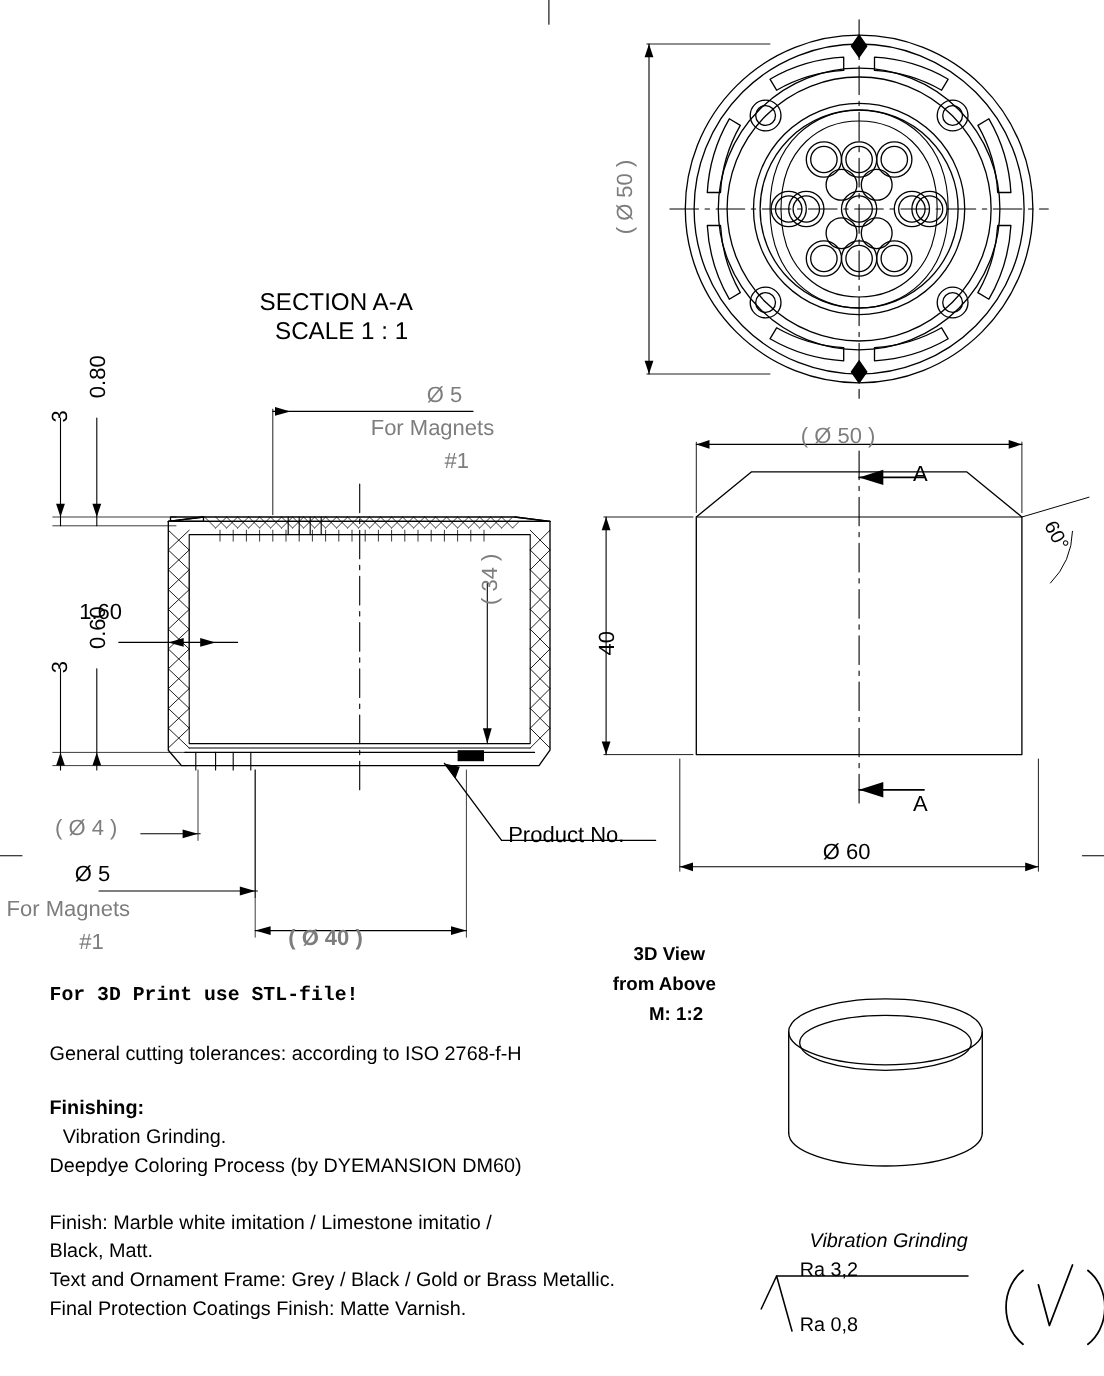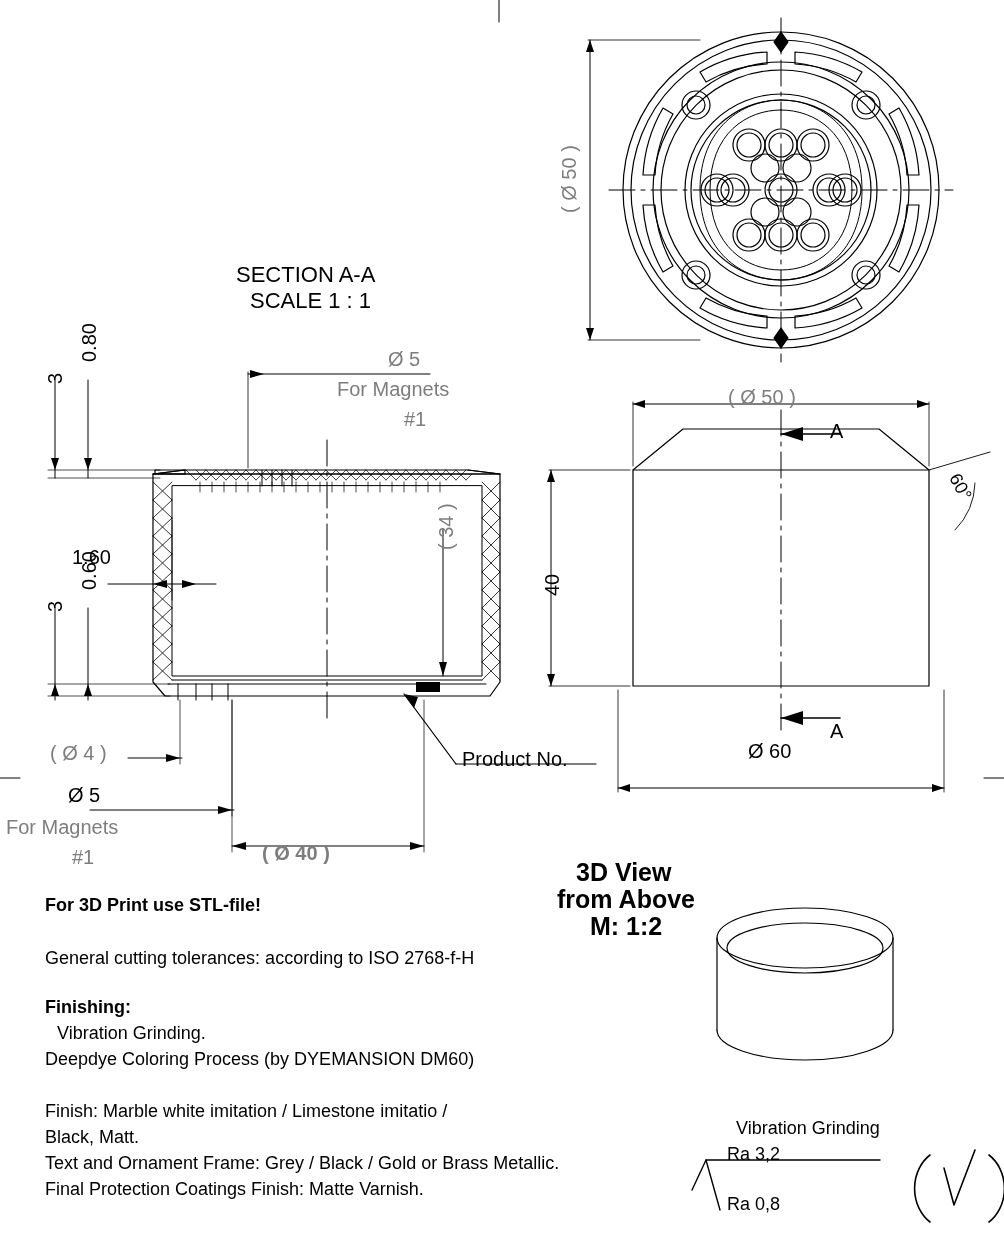--- a/index.html
+++ b/index.html
@@ -21,21 +21,21 @@
   .abs { position: absolute; }
   .txt {
     position: absolute;
     white-space: pre;
     line-height: 1.18;
   }
   .gray { color: #7d7d7d; }
   .bold { font-weight: bold; }
   svg { display: block; }
   .t20 { font-size: 20px; }
-  .t19 { font-size: 25px; }
+  .t19 { font-size: 17px; }
   .t18 { font-size: 18px; }
   .t22 { font-size: 22px; }
 </style>
 </head>
 <body>
 
 <div id="sheet">
 
   <svg class="abs" style="left:0;top:0;" width="1004" height="1251" viewBox="0 0 1004 1251">
     <g fill="none" stroke="#000" stroke-width="1.2" stroke-linecap="round" stroke-linejoin="round">
@@ -411,37 +411,37 @@
   <div class="txt t20" style="left:68px; top:784px;">Ø 5</div>
   <div class="txt t20 gray" style="left:6px; top:816px;">For Magnets</div>
   <div class="txt t20 gray" style="left:72px; top:846px;">#1</div>
 
   <div class="txt t20 gray" style="left:262px; top:842px;font-weight:bold;">( Ø 40 )</div>
 
   <div class="txt t20" style="left:462px; top:748px;">Product No.</div>
 
   <div class="txt t20 gray" style="left:728px; top:386px;">( Ø 50 )</div>
   <div class="txt t20" style="left:541px; top:596px; transform: rotate(-90deg); transform-origin: left top;">40</div>
-  <div class="txt t20" style="left:748px; top:740px;">Ø 60</div>
+  <div class="txt t20" style="left:748px; top:764px;">Ø 60</div>
   <div class="txt t18" style="left:963px; top:470px; transform: rotate(62deg); transform-origin: left top;">60°</div>
 
   <div class="txt t20" style="left:830px; top:420px;">A</div>
   <div class="txt t20" style="left:830px; top:720px;">A</div>
 
   <div class="txt t19 bold" style="left:576px; top:858px;">3D View</div>
   <div class="txt t19 bold" style="left:557px; top:885px;">from Above</div>
   <div class="txt t19 bold" style="left:590px; top:912px;">M: 1:2</div>
 
-  <div class="txt t18 bold" style="left:45px; top:895px;">For 3D Print use STL-file!</div>
+  <div class="txt t18 bold" style="left:45px; top:895px;font-family:Liberation Mono, monospace;">For 3D Print use STL-file!</div>
   <div class="txt t18" style="left:45px; top:948px;">General cutting tolerances: according to ISO 2768-f-H</div>
   <div class="txt t18 bold" style="left:45px; top:997px;">Finishing:</div>
   <div class="txt t18" style="left:45px; top:1023px;margin-left:12px;">Vibration Grinding.</div>
   <div class="txt t18" style="left:45px; top:1049px;">Deepdye Coloring Process (by DYEMANSION DM60)</div>
   <div class="txt t18" style="left:45px; top:1101px;">Finish: Marble white imitation / Limestone imitatio /</div>
   <div class="txt t18" style="left:45px; top:1127px;">Black, Matt.</div>
   <div class="txt t18" style="left:45px; top:1179px;">Final Protection Coatings Finish: Matte Varnish.</div>
   <div class="txt t18" style="left:45px; top:1153px;">Text and Ornament Frame: Grey / Black / Gold or Brass Metallic.</div>
 
-  <div class="txt t18" style="left:736px; top:1118px;">Vibration Grinding</div>
+  <div class="txt t18" style="left:736px; top:1118px;font-style:italic;">Vibration Grinding</div>
   <div class="txt t18" style="left:727px; top:1144px;">Ra 3,2</div>
   <div class="txt t18" style="left:727px; top:1170px;margin-top:24px;">Ra 0,8</div>
 
 </div>
 
 </body></html>

